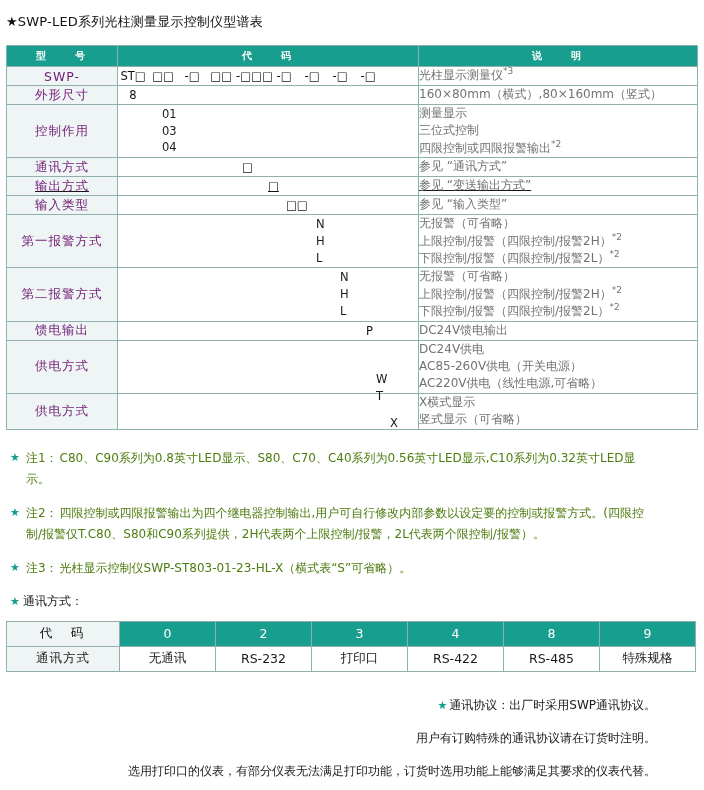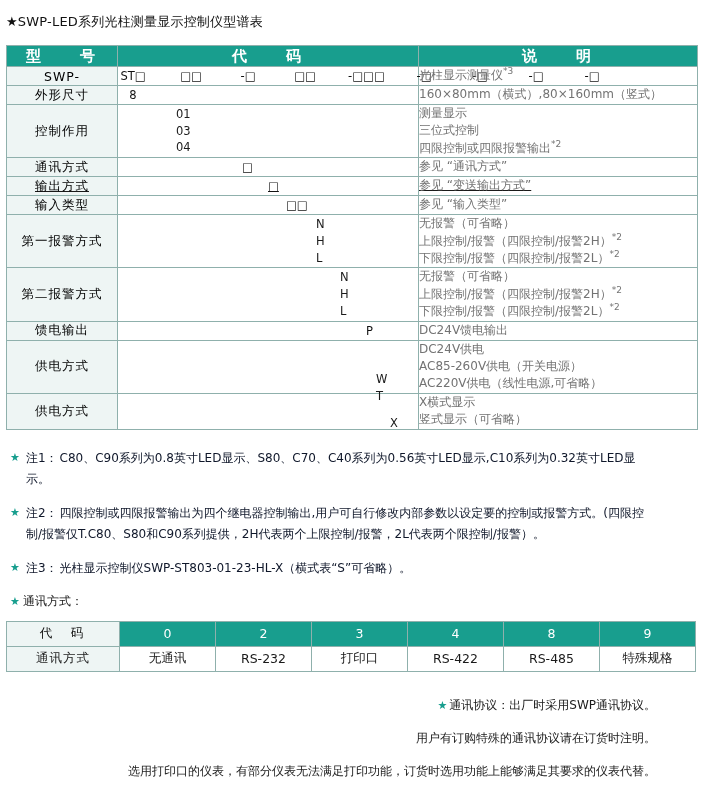--- a/index.html
+++ b/index.html
@@ -37,33 +37,33 @@
   table.spec th, table.spec td {
     border: 1px solid #8fb0ac;
     padding: 0;
     vertical-align: middle;
   }
   table.spec thead th {
     background: #189e8e;
     color: #ffffff;
     font-weight: bold;
     height: 20px;
-    font-size: 15px;
+    font-size: 10px;
     letter-spacing: 3px;
   }
   .hdr-model { width: 110px; }
   .hdr-code  { width: 300px; }
   .hdr-desc  { width: 278px; }
 
   td.rowlabel {
     background: #eef5f4;
     text-align: center;
     font-size: 12.5px;
     letter-spacing: 1px;
-    color: #000000;
+    color: #701a75;
     width: 110px;
   }
   td.codecell {
     background: #ffffff;
     padding: 0;
   }
   td.desccell {
     background: #ffffff;
     padding: 2px 4px 2px 5px;
     font-size: 12px;
@@ -78,21 +78,20 @@
   }
 
   
   .slots {
     display: flex;
     align-items: flex-end;
     height: 100%;
     font-size: 11.5px;
     color: #111;
     white-space: nowrap;
-    gap: 28px;
   }
   .slot {
     text-align: center;
     flex: 0 0 auto;
   }
   .sq { font-family: "DejaVu Sans", sans-serif; }
 
   
   .r1 .s-st   { width: 30px; text-align: center; }
   .r1 .s-two  { width: 30px; text-align: center; }
@@ -131,21 +130,21 @@
   .star {
     color: #189e8e;
     flex: 0 0 auto;
     margin-right: 6px;
     font-size: 11px;
     line-height: 1.75;
   }
   .note-body {
     font-size: 12px;
     line-height: 1.75;
-    color: #0f172a;
+    color: #4d7c0f;
   }
   .note-label { margin-right: 2px; }
 
   .subhead {
     margin: 8px 0 0 10px;
     font-size: 12px;
     color: #1a1a1a;
   }
   .subhead .star {
     display: inline;
@@ -243,21 +242,21 @@
           </div>
         </td>
         <td class="desccell">
           <div class="desc-line">160×80mm（横式）,80×160mm（竖式）</div>
         </td>
       </tr>
 
       <tr style="height:52px;">
         <td class="rowlabel">控制作用</td>
         <td class="codecell">
-          <div class="vstack" style="padding-left:58px;">
+          <div class="vstack" style="padding-left:44px;">
             <span class="ln">01</span>
             <span class="ln">03</span>
             <span class="ln">04</span>
           </div>
         </td>
         <td class="desccell">
           <div class="desc-line">测量显示</div>
           <div class="desc-line">三位式控制</div>
           <div class="desc-line">四限控制或四限报警输出<sup class="note">*2</sup></div>
         </td>

